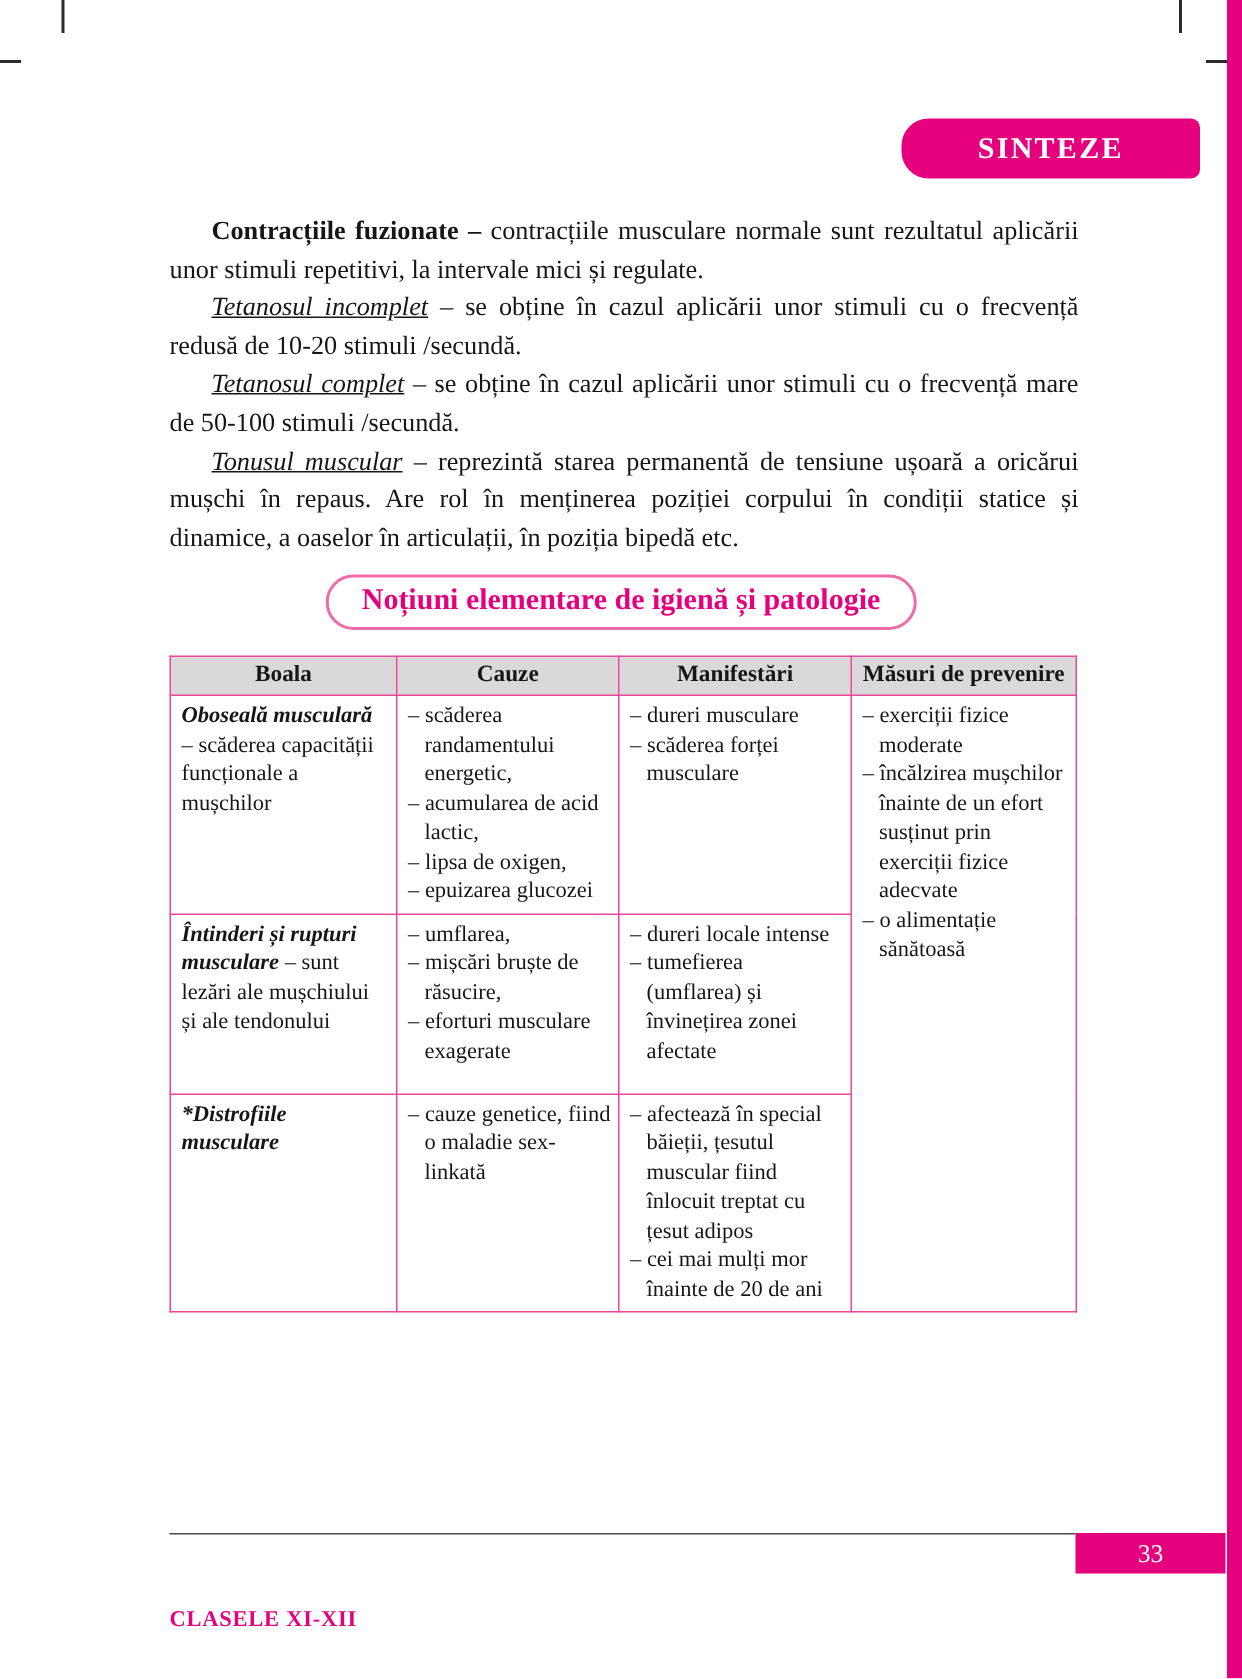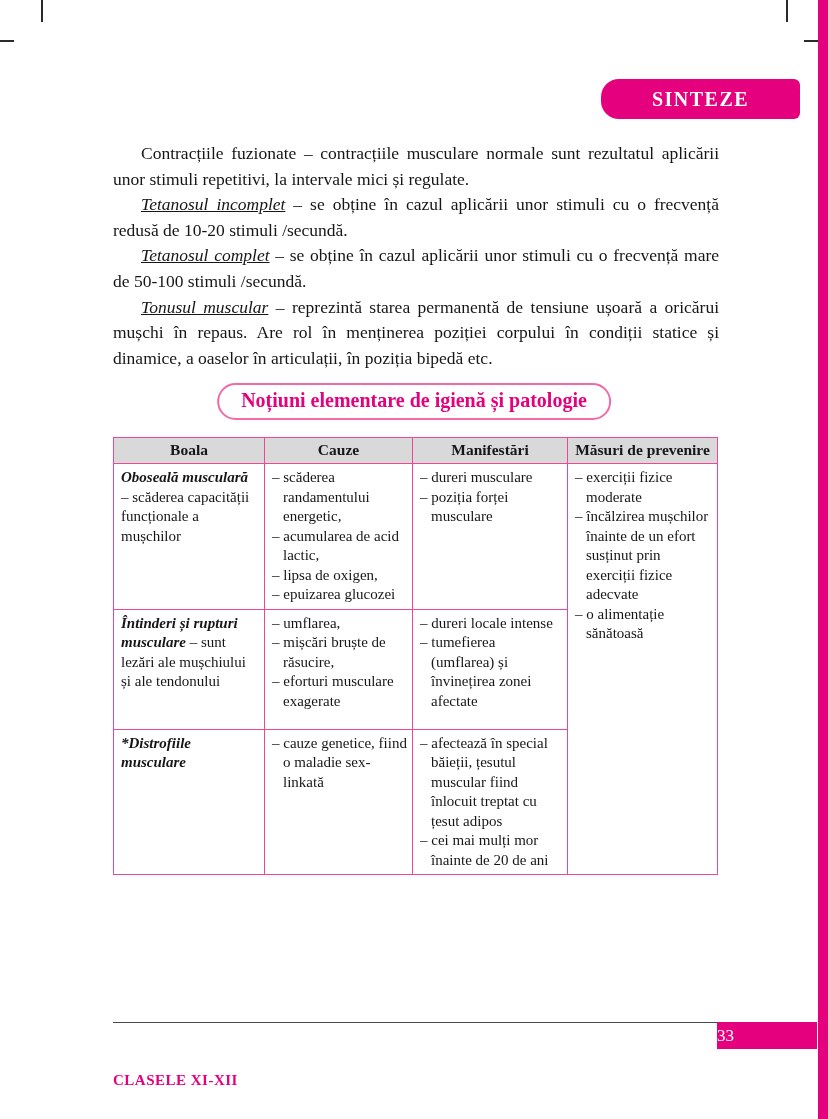--- a/index.html
+++ b/index.html
@@ -14,21 +14,21 @@
 
   .badge {
     position:absolute; left:601px; top:79px; width:199px; height:40px;
     background:var(--magenta,#e5007d); color:#fff; font-weight:bold; font-size:20px;
     letter-spacing:1.5px; display:flex; align-items:center; justify-content:center;
     border-radius:18px 6px 6px 18px;
   }
 
   .content { position:absolute; left:113px; top:141px; width:606px; font-size:17.5px; line-height:25.6px; text-align:justify; }
   .content p { text-indent:28px; }
-  .lead-b { font-weight:normal; }
+  .lead-b { font-weight:bold; }
   .lead-i { font-style:italic;text-decoration:underline; }
 
   .pill {
     position:absolute; top:383px; left:50%; transform:translateX(-50%);
     border:2px solid var(--pill_border,#f06ba8); border-radius:20px; padding:4px 22px 6px;
     color:var(--magenta,#e5007d); font-weight:bold; font-size:20px; white-space:nowrap; background:#fff;
   }
 
   .tbl {
     position:absolute; left:113px; top:437px; width:604px;
@@ -40,21 +40,21 @@
   .c1{width:151px} .c2{width:148px} .c3{width:155px} .c4{width:150px}
   .r1{height:138px} .r2{height:120px} .r3{height:142px}
   .bi { font-weight:bold; font-style:italic; }
   .blk { display:block; }
   .dash-item { padding-left:11px; text-indent:-11px; }
 
   .footer-line { position:absolute; left:113px; top:1022px; width:604px; height:1px; background:#4a4a4a; }
   .footer-left { position:absolute; left:113px; top:1028px; color:var(--magenta,#e5007d); font-weight:bold; font-size:15px; letter-spacing:0.5px;margin-top:44px; }
   .pagenum {
     position:absolute; left:717px; top:1022px; width:100px; height:27px;
-    background:var(--magenta,#e5007d); color:#fff; display:flex; align-items:center; justify-content:flex-start;
+    background:var(--magenta,#e5007d); color:#fff; display:flex; align-items:center; justify-content:center;
     font-size:17px;
   }
 </style>
 </head>
 <body>
 
 <div class="page">
 
   <div class="crop-v" style="left:41px;"></div>
   <div class="crop-v" style="left:786px;"></div>
@@ -96,21 +96,21 @@
           <span class="bi blk">Oboseală musculară</span><span>– scăderea capacității funcționale a mușchilor</span>
         </td>
         <td>
             <div class="dash-item">– scăderea randamentului energetic,</div>
             <div class="dash-item">– acumularea de acid lactic,</div>
             <div class="dash-item">– lipsa de oxigen,</div>
             <div class="dash-item">– epuizarea glucozei</div>
           </td>
         <td>
             <div class="dash-item">– dureri musculare</div>
-            <div class="dash-item">– poziția forței musculare</div>
+            <div class="dash-item">– scăderea forței musculare</div>
           </td>
         <td rowspan="3">
             <div class="dash-item">– exerciții fizice moderate</div>
             <div class="dash-item">– încălzirea mușchilor înainte de un efort susținut prin exerciții fizice adecvate</div>
             <div class="dash-item">– o alimentație sănătoasă</div>
           </td>
       </tr>
       <tr class="r2">
         <td>
           <span class="bi">Întinderi și rupturi musculare</span><span> – sunt lezări ale mușchiului și ale tendonului</span>

